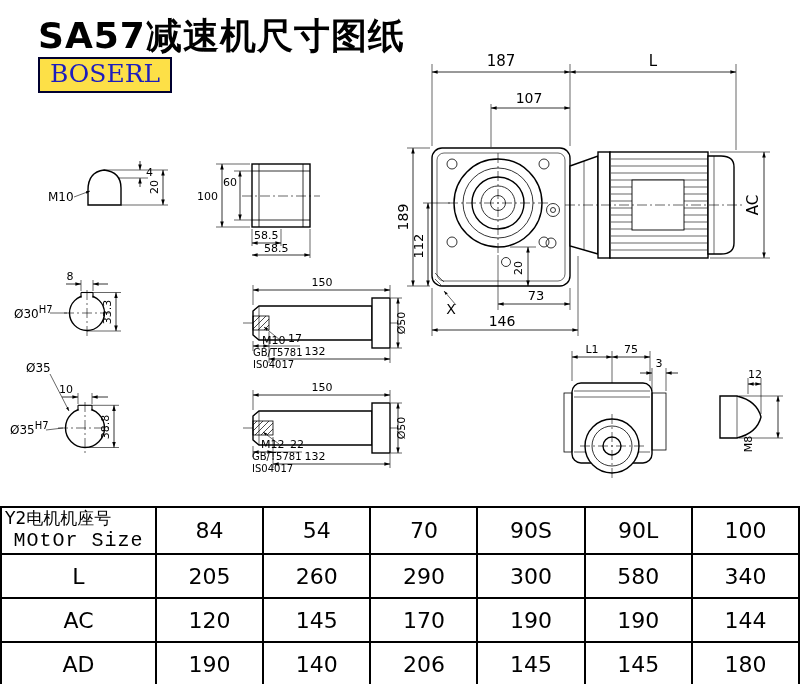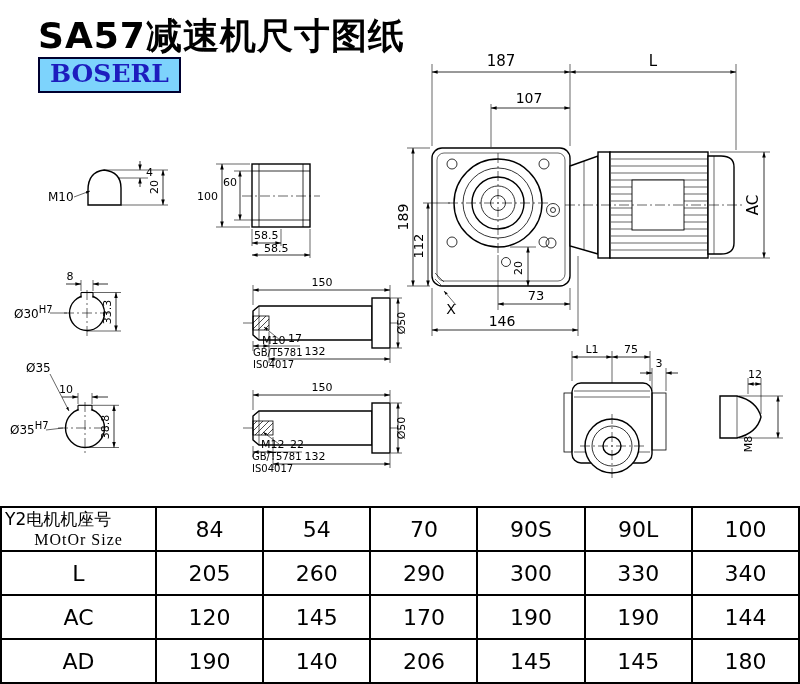--- a/index.html
+++ b/index.html
@@ -1,42 +1,42 @@
 <!DOCTYPE html>
 <html><head>
 <meta charset="utf-8">
 <style>
   * { margin:0; padding:0; box-sizing:border-box; }
   html,body { width:800px; height:684px; background:#fff; }
   body { position:relative; font-family:"DejaVu Sans","Liberation Sans",sans-serif; color:#000; overflow:hidden; }
   .title { position:absolute; left:38px; top:12px; font-size:36px; font-weight:bold; letter-spacing:1px; }
   .brand { position:absolute; left:38px; top:57px; border:2px solid #000030; padding:0 10px 2px 10px;
-           font-family:"DejaVu Serif","Liberation Serif",serif; font-size:25px; font-weight:bold;
-           color:#1d1dbe; background:#7dd3fc; line-height:1.2; }
+           font-family:"DejaVu Serif","Liberation Serif",serif; font-size:25px; font-weight:normal;
+           color:#1d1dbe; background:#fde047; line-height:1.2; }
   svg.drawing { position:absolute; left:0; top:0; }
 
   
   .o  { fill:none; stroke:#000; stroke-width:1.4; }
   .of { fill:#fff; stroke:#000; stroke-width:1.4; }
   .t  { fill:none; stroke:#000; stroke-width:.8; }
   .x  { fill:none; stroke:#000; stroke-width:.6; }
   .k  { fill:none; stroke:#000; stroke-width:1.1; }
   .cl { fill:none; stroke:#000; stroke-width:.6; stroke-dasharray:10 3 2 3; }
   .d  { fill:none; stroke:#000; stroke-width:.8; }
   svg text { font-size:12px; fill:#000; font-family:"DejaVu Sans","Liberation Sans",sans-serif; }
   .f10{font-size:10px}.f11{font-size:11px}.f13{font-size:13px}.f14{font-size:14px}.f15{font-size:15px}
 
   
   table.dims { position:absolute; left:0; top:506px; width:800px; height:178px;
                border-collapse:collapse; table-layout:fixed; }
   .dims col.c0 { width:155px; }
   .dims td { border:2px solid #000; text-align:center; vertical-align:middle;
              font-size:22px; padding:0; height:44px; }
   .dims .hdr-cn { font-size:17px; text-align:left; padding-left:3px; line-height:1.25; }
-  .dims .hdr-en { font-size:16px; font-family:Liberation Serif, serif;
+  .dims .hdr-en { font-size:20px; font-family:Liberation Mono, monospace;
                   letter-spacing:1px; line-height:1.2;text-align:center; }
 </style>
 </head>
 <body>
 
 <div class="title">SA57减速机尺寸图纸</div>
 <div class="brand">BOSERL</div>
 
 <svg class="drawing" width="800" height="507" viewBox="0 0 800 507">
   <defs>
@@ -331,21 +331,21 @@
       <td>90S</td>
       <td>90L</td>
       <td>100</td>
     </tr>
     <tr>
       <td>L</td>
       <td>205</td>
       <td>260</td>
       <td>290</td>
       <td>300</td>
-      <td>330</td>
+      <td>580</td>
       <td>340</td>
     </tr>
     <tr>
       <td>AC</td>
       <td>120</td>
       <td>145</td>
       <td>170</td>
       <td>190</td>
       <td>190</td>
       <td>144</td>

